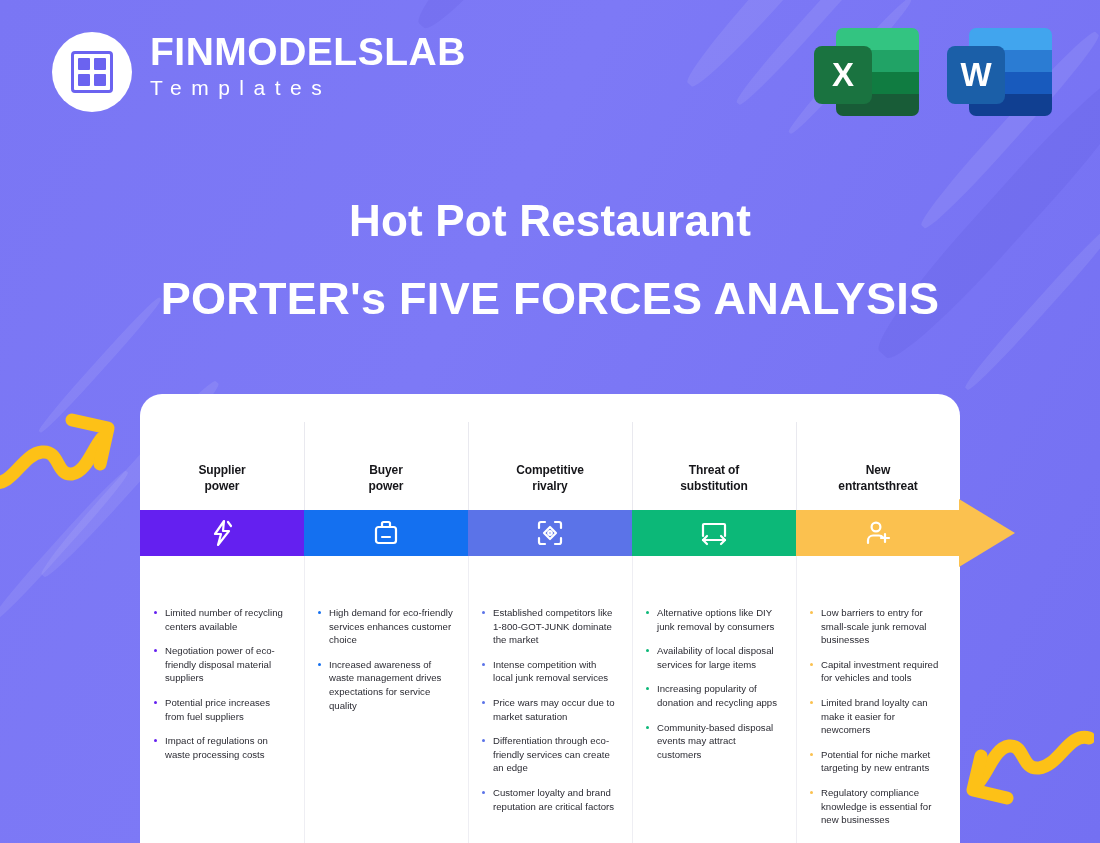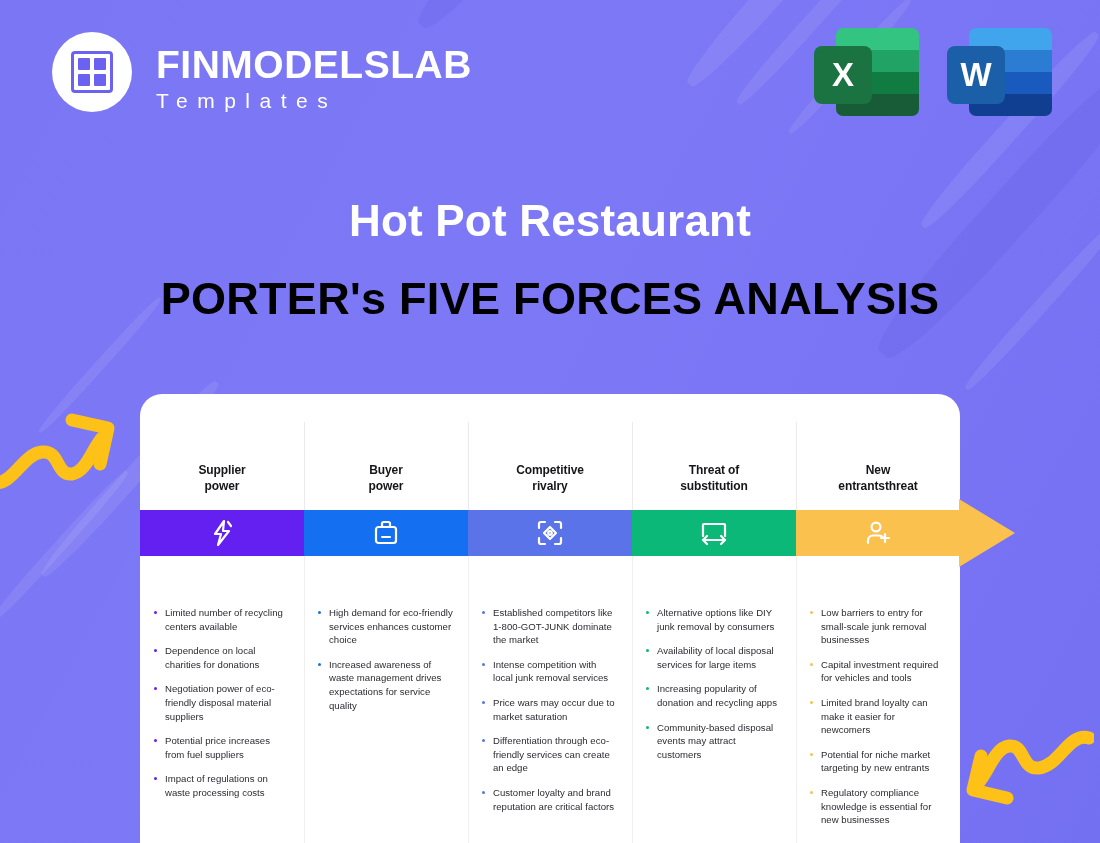--- a/index.html
+++ b/index.html
@@ -27,22 +27,22 @@
     transform: rotate(-48deg);
     border-radius: 40%;
   }
   #bg-layer .brush.d { background: rgba(70,60,200,0.10); }
 
   
   .header {
     position: absolute;
     top: 32px; left: 52px;
     display: flex;
-    align-items: flex-end;
-    gap: 24px;
+    align-items: flex-start;
+    gap: 18px;
     z-index: 5;
   }
   .logo-circle {
     width: 80px; height: 80px;
     border-radius: 50%;
     background: #ffffff;
     display: flex; align-items: center; justify-content: center;
     flex: none;
   }
   .logo-grid {
@@ -115,21 +115,21 @@
     z-index: 5;
   }
   .title-main {
     color: #ffffff;
     font-size: 44px;
     font-weight: 800;
     letter-spacing: 0.2px;
     line-height: 1.15;
   }
   .title-sub {
-    color: #000000;
+    color: #ffffff;
     font-size: 45px;
     font-weight: 800;
     letter-spacing: 0.3px;
     line-height: 1.15;
     margin-top: 26px;
   }
 
   
   .arrow-deco { position: absolute; z-index: 4; }
   .arrow-left  { left: -10px; top: 404px; }
@@ -405,21 +405,20 @@
       </span>
       <span class="bar-tip"></span>
     </div>
   </div>
 
   <div class="body-row">
 
     <div class="bul-col c0">
       <ul class="bul-list">
         <li class="bul-item"> Limited number of recycling centers available</li>
-        <li class="bul-item">Dependence on local charities for donations</li>
         <li class="bul-item">Negotiation power of eco-friendly disposal material suppliers</li>
         <li class="bul-item">Potential price increases from fuel suppliers</li>
         <li class="bul-item">Impact of regulations on waste processing costs</li>
       </ul>
     </div>
 
     <div class="bul-col c1">
       <ul class="bul-list">
         <li class="bul-item"> High demand for eco-friendly services enhances customer choice</li>
         <li class="bul-item">Increased awareness of waste management drives expectations for service quality</li>

